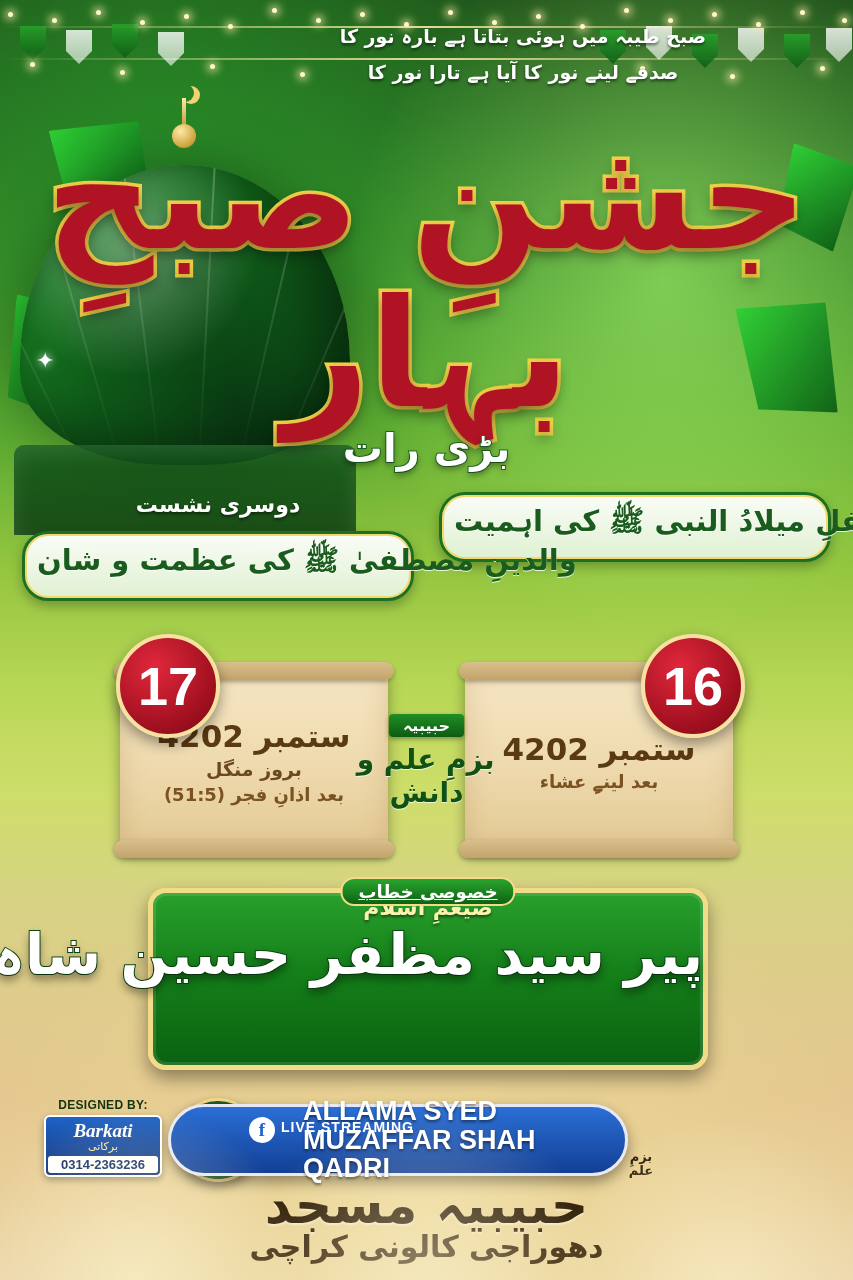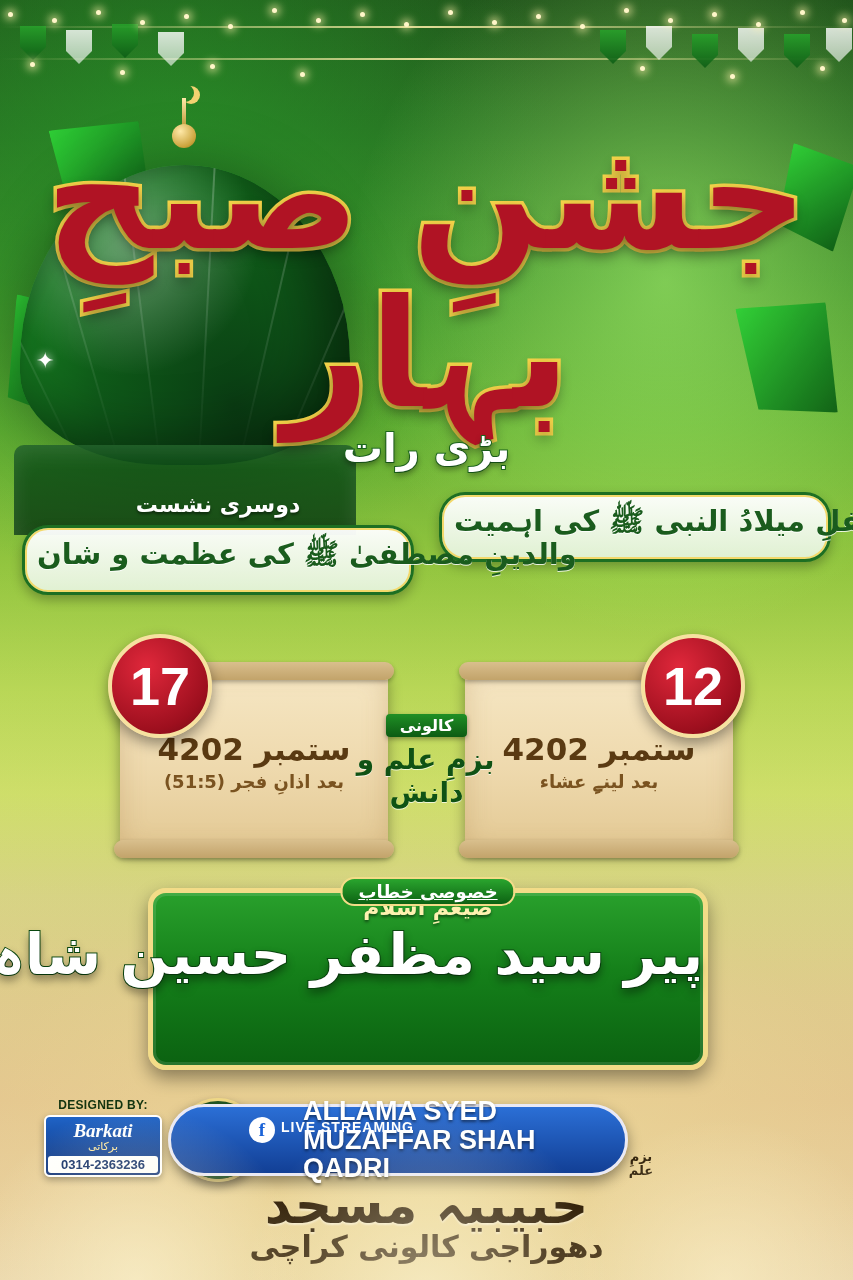--- a/index.html
+++ b/index.html
@@ -143,21 +143,21 @@
     text-shadow: 0 3px 6px rgba(0,0,0,.45);
   }
 
   
   .session-row { position: absolute; top: 492px; left: 0; width: 853px; height: 120px; }
   .session { position: absolute; top: 0; width: 392px; }
   .session.right { right: 22px; }
   .session.left  { left: 22px; }
   .session .tag {
     text-align: center; font-size: 22px; font-weight: bold; color: #ffffff;
-    text-shadow: 0 2px 3px rgba(0,0,0,.5); margin-bottom: 8px;
+    text-shadow: 0 2px 3px rgba(0,0,0,.5); margin-bottom: 14px;
   }
   .session .plate {
     border-radius: 26px;
     padding: 9px 12px 13px;
     background: linear-gradient(180deg, rgba(255,255,255,0.96), rgba(232,245,225,0.9));
     border: 3px solid #1d6f22;
     box-shadow: 0 5px 12px rgba(0,0,0,.28), inset 0 0 0 2px #f3d96a;
     text-align: center;
   }
   .session .plate span {
@@ -199,21 +199,21 @@
   }
   .daybadge {
     position: absolute; top: -6px; width: 104px; height: 104px; border-radius: 50%;
     background: radial-gradient(circle at 36% 30%, #e0283b, #9d0f1e 70%, #6e0a14);
     border: 4px solid #f6e1a0;
     box-shadow: 0 6px 14px rgba(0,0,0,.4);
     color: #fff; font-size: 54px; font-weight: bold;
     display: flex; align-items: center; justify-content: center;
   }
   .daybadge.right { right: 108px; }
-  .daybadge.left  { left: 108px; }
+  .daybadge.left  { left: 116px; }
 
   .center-chip {
     position: absolute; top: 74px; left: 50%; transform: translateX(-50%);
     width: 136px; text-align: center;
   }
   .center-chip .ribbon {
     display: inline-block; padding: 2px 14px; margin-bottom: 6px;
     background: linear-gradient(180deg, #1f8f25, #0d5b13);
     color: #fff; font-size: 16px; font-weight: bold; border-radius: 4px;
     box-shadow: 0 2px 5px rgba(0,0,0,.35);
@@ -410,20 +410,24 @@
     <div class="dome-base"></div>
     <div class="finial">
       <div class="crescent"></div>
       <div class="spire"></div>
       <div class="ball"></div>
     </div>
     <div class="dome-spark" style="left:56px; top:288px;">✦</div>
     <div class="dome-spark" style="left:300px; top:150px; font-size:16px;">✦</div>
   </div>
 
+  <div class="top-couplet urdu">
+    <div>صبح طیبہ میں ہوئی بتاتا ہے بارہ نور کا</div>
+    <div>صدقے لینے نور کا آیا ہے تارا نور کا</div>
+  </div>
 
   <div class="title-wrap">
     <div class="title-main urdu">جشنِ صبحِ بہار</div>
   </div>
   <div class="title-sub urdu">بڑی رات</div>
 
   <div class="session-row">
     <div class="session right">
       <div class="plate">
         <span class="urdu">محفلِ میلادُ النبی ﷺ کی اہمیت</span>
@@ -437,32 +441,33 @@
     </div>
   </div>
 
   <div class="scrolls">
     <div class="scroll right">
       <div class="inner">
         <div class="datebig urdu">ستمبر 2024</div>
         <div class="time urdu">بعد لینےِ عشاء</div>
       </div>
     </div>
-    <div class="daybadge right">12</div>
+    <div class="daybadge right">16</div>
 
     <div class="scroll left">
       <div class="inner">
         <div class="datebig urdu">ستمبر 2024</div>
+        <div class="dateday urdu">بروز منگل</div>
         <div class="time urdu">بعد اذانِ فجر (5:15)</div>
       </div>
     </div>
     <div class="daybadge left">17</div>
 
     <div class="center-chip">
-      <div class="ribbon urdu">کالونی</div>
+      <div class="ribbon urdu">حبیبیہ</div>
       <div class="l1 urdu">بزمِ علم و</div>
       <div class="l2 urdu">دانش</div>
     </div>
   </div>
 
   <div class="speaker-panel">
     <div class="khitab-tab urdu">خصوصی خطاب</div>
     <div class="zia urdu">ضیغمِ اسلام</div>
     <div class="name urdu">پیر سید مظفر حسین شاہ قادری</div>
   </div>

